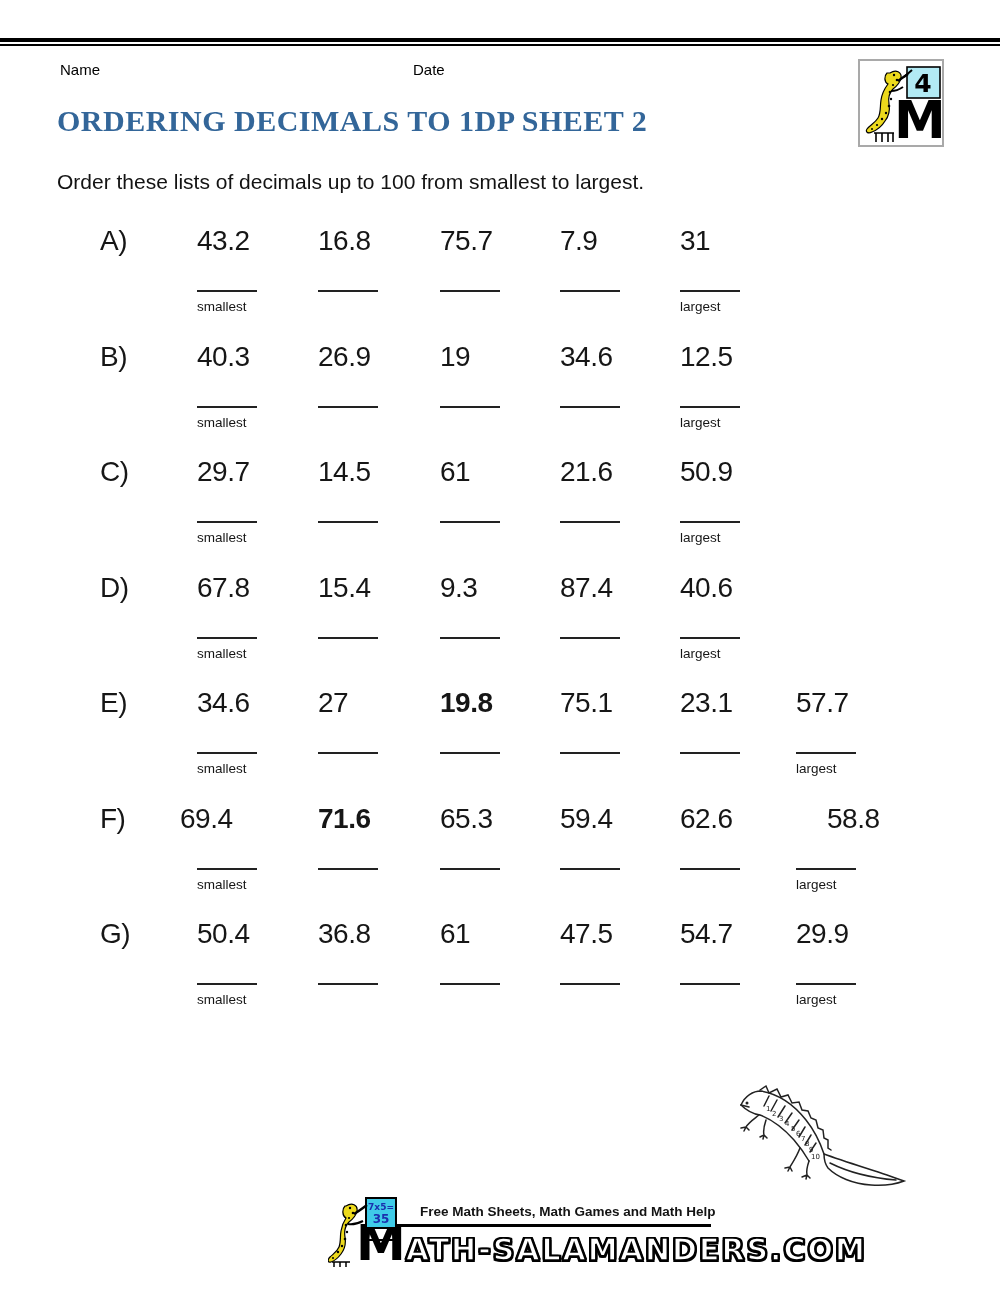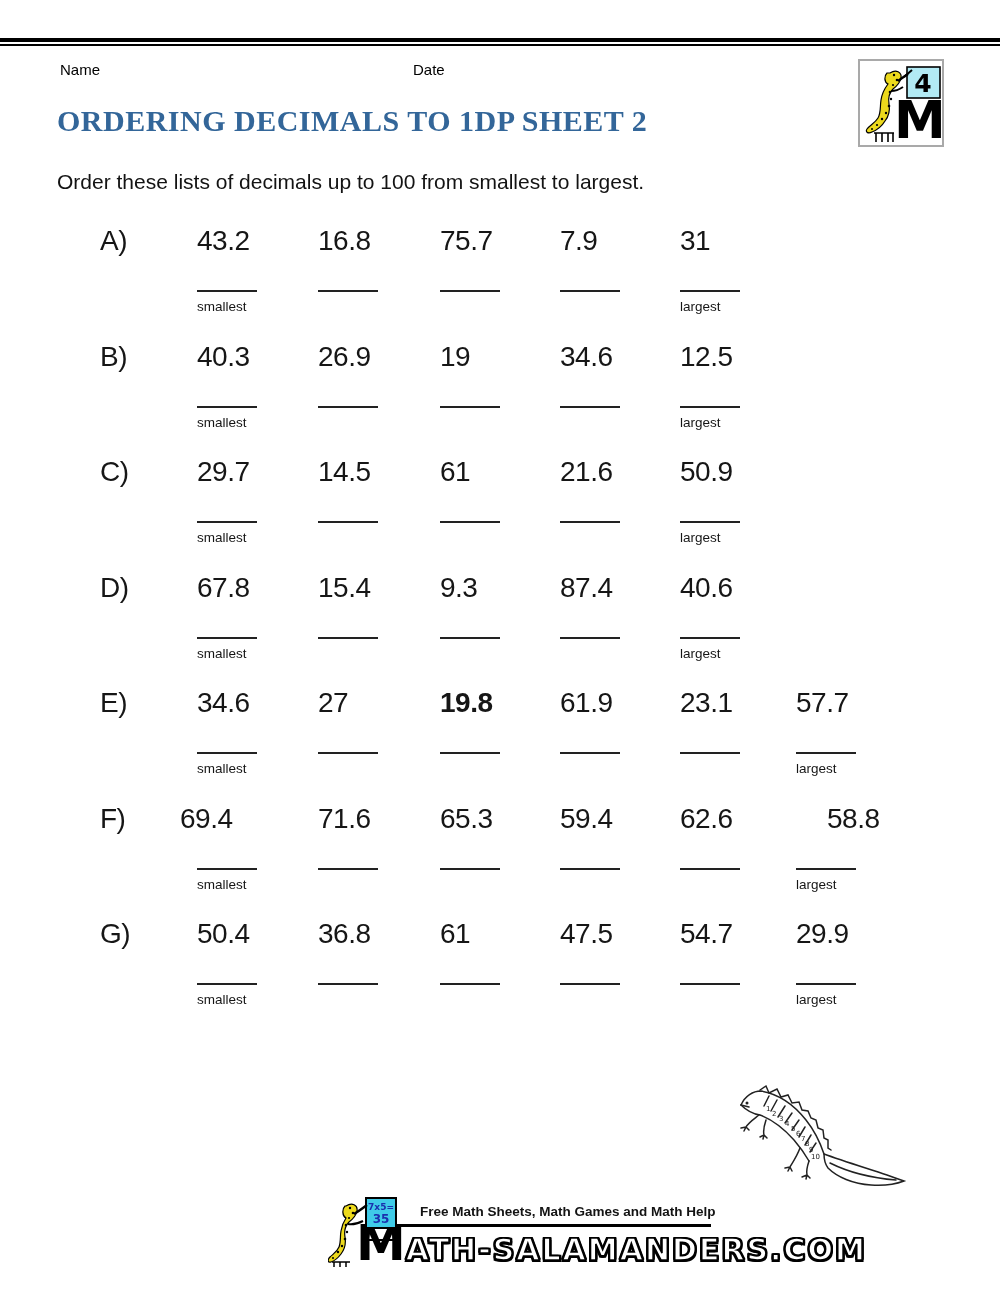--- a/index.html
+++ b/index.html
@@ -168,32 +168,32 @@
     <div class="blank" style="left: 680px; top: 637px;"></div>
     <div class="sub" style="left: 197px; top: 646px;">smallest</div>
     <div class="sub" style="left: 680px; top: 646px;">largest</div>
     <div class="num" style="left: 100px; top: 687px;">E)</div>
     <div class="num" style="left: 197px; top: 687px;">34.6</div>
     <div class="blank" style="left: 197px; top: 752px;"></div>
     <div class="num" style="left: 318px; top: 687px;">27</div>
     <div class="blank" style="left: 318px; top: 752px;"></div>
     <div class="num" style="left: 440px; top: 687px; font-weight: bold;">19.8</div>
     <div class="blank" style="left: 440px; top: 752px;"></div>
-    <div class="num" style="left: 560px; top: 687px;">61.9</div>
+    <div class="num" style="left: 560px; top: 687px;">75.1</div>
     <div class="blank" style="left: 560px; top: 752px;"></div>
     <div class="num" style="left: 680px; top: 687px;">23.1</div>
     <div class="blank" style="left: 680px; top: 752px;"></div>
     <div class="num" style="left: 796px; top: 687px;">57.7</div>
     <div class="blank" style="left: 796px; top: 752px;"></div>
     <div class="sub" style="left: 197px; top: 761px;">smallest</div>
     <div class="sub" style="left: 796px; top: 761px;">largest</div>
     <div class="num" style="left: 100px; top: 803px;">F)</div>
     <div class="num" style="left: 180px; top: 803px;">69.4</div>
     <div class="blank" style="left: 197px; top: 868px;"></div>
-    <div class="num" style="left: 318px; top: 803px;">71.6</div>
+    <div class="num" style="left: 318px; top: 803px; font-weight: bold;">71.6</div>
     <div class="blank" style="left: 318px; top: 868px;"></div>
     <div class="num" style="left: 440px; top: 803px;">65.3</div>
     <div class="blank" style="left: 440px; top: 868px;"></div>
     <div class="num" style="left: 560px; top: 803px;">59.4</div>
     <div class="blank" style="left: 560px; top: 868px;"></div>
     <div class="num" style="left: 680px; top: 803px;">62.6</div>
     <div class="blank" style="left: 680px; top: 868px;"></div>
     <div class="num" style="left: 827px; top: 803px;">58.8</div>
     <div class="blank" style="left: 796px; top: 868px;"></div>
     <div class="sub" style="left: 197px; top: 877px;">smallest</div>

